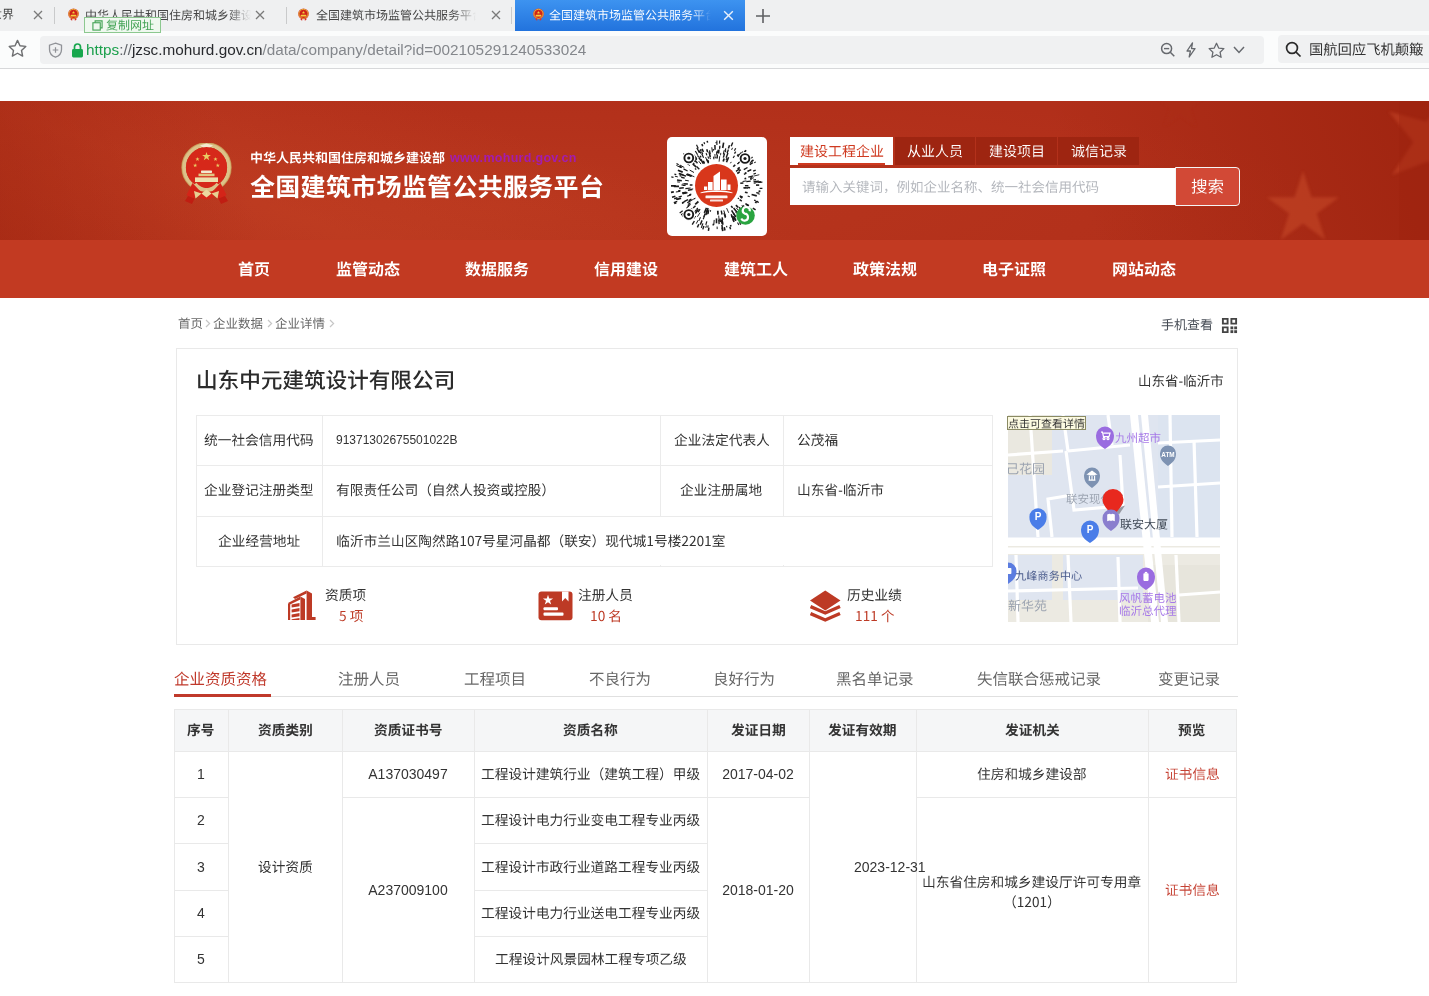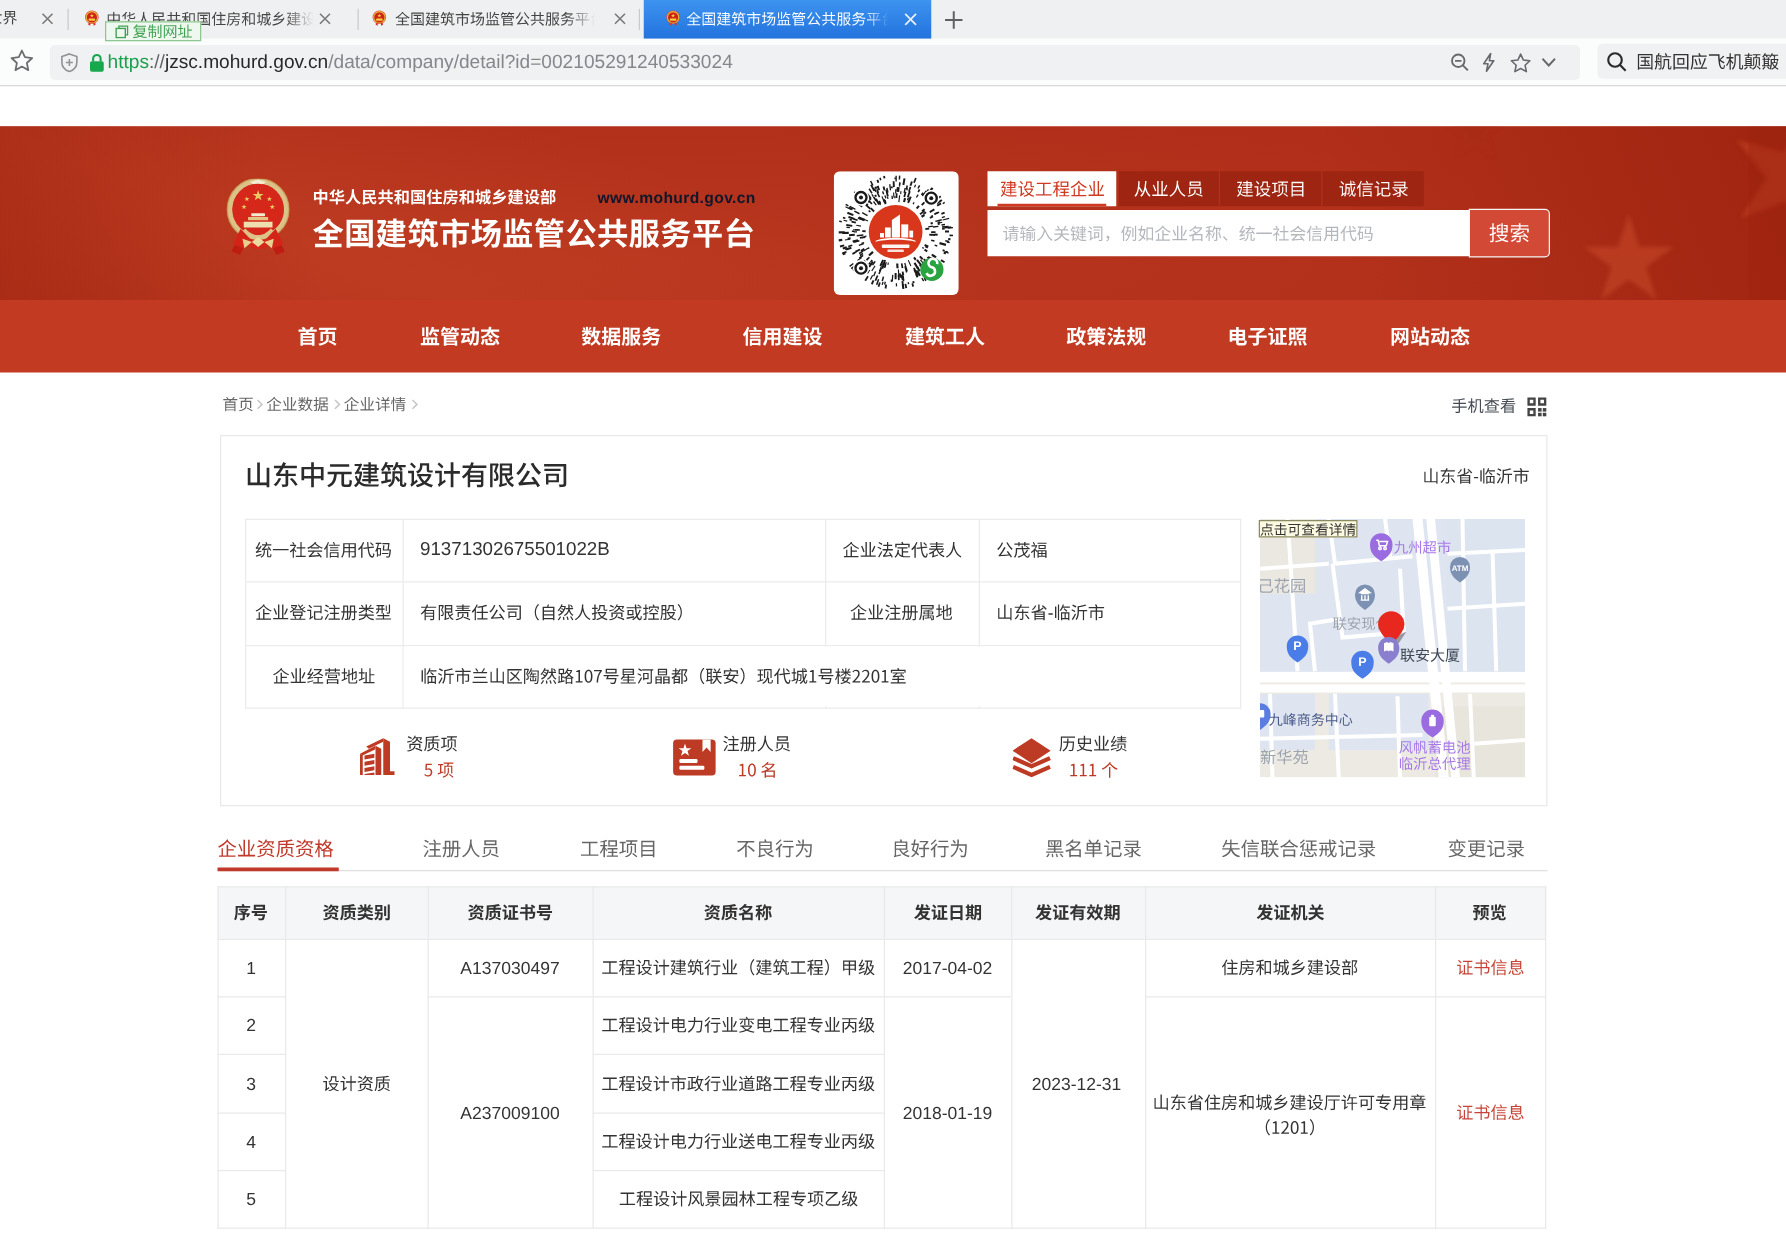--- a/index.html
+++ b/index.html
@@ -514,21 +514,21 @@
       <use href="#g44" x="700"></use>
       <use href="#g45" x="800"></use>
       <use href="#g42" x="900"></use>
       <use href="#g46" x="1000"></use>
       <use href="#g47" x="1100"></use>
       <use href="#g48" x="1200"></use>
       <use href="#g49" x="1300"></use>
       <use href="#g50" x="1400"></use>
     </svg>
   </div>
-<div style="position:absolute;left:450px;top:151.5px;font-size:0;line-height:0;"><span style="font-family:'Liberation Sans',sans-serif;font-size:12.5px;font-weight:700;color:#0f172a;letter-spacing:0.3px;line-height:12.5px;white-space:pre;display:inline-block;margin-left:28px;">www.mohurd.gov.cn</span></div>
+<div style="position:absolute;left:450px;top:151.5px;font-size:0;line-height:0;"><span style="font-family:'Liberation Sans',sans-serif;font-size:12.5px;font-weight:700;color:#a21caf;letter-spacing:0.3px;line-height:12.5px;white-space:pre;display:inline-block;">www.mohurd.gov.cn</span></div>
 <div style="position:absolute;left:250px;top:174px;font-size:0;line-height:0;">
     <svg width="354.2" height="25" viewBox="0 -88 1417 100" fill="#ffffff" xmlns="http://www.w3.org/2000/svg">
       <use href="#g51" x="0"></use>
       <use href="#g43" x="101"></use>
       <use href="#g48" x="202"></use>
       <use href="#g52" x="304"></use>
       <use href="#g53" x="405"></use>
       <use href="#g54" x="506"></use>
       <use href="#g55" x="607"></use>
       <use href="#g56" x="708"></use>
@@ -1146,21 +1146,21 @@
     <svg width="82.2" height="13.7" viewBox="0 -88 600 100" fill="#333333" xmlns="http://www.w3.org/2000/svg">
       <use href="#g64" x="0"></use>
       <use href="#g65" x="100"></use>
       <use href="#g151" x="200"></use>
       <use href="#g152" x="300"></use>
       <use href="#g150" x="400"></use>
       <use href="#g36" x="500"></use>
     </svg>
   </div>
 <div style="position:absolute;left:336px;top:414.5px;height:50.5px;display:flex;align-items:center;font-size:0;line-height:0;">
-    <span style="font-family:'Liberation Sans',sans-serif;font-size:15px;font-weight:400;color:#333;line-height:14px;white-space:pre;display:inline-block;">91371302675501022B</span>
+    <span style="font-family:'Liberation Sans',sans-serif;font-size:12px;font-weight:400;color:#333;line-height:14px;white-space:pre;display:inline-block;">91371302675501022B</span>
   </div>
 <div style="position:absolute;left:797px;top:414.5px;height:50.5px;display:flex;align-items:center;font-size:0;line-height:0;">
     <svg width="41.1" height="13.7" viewBox="0 -88 300 100" fill="#333333" xmlns="http://www.w3.org/2000/svg">
       <use href="#g21" x="0"></use>
       <use href="#g153" x="100"></use>
       <use href="#g154" x="200"></use>
     </svg>
   </div>
 <div style="position:absolute;left:336px;top:465px;height:50.5px;display:flex;align-items:center;font-size:0;line-height:0;">
     <svg width="219.2" height="13.7" viewBox="0 -88 1600 100" fill="#333333" xmlns="http://www.w3.org/2000/svg">
@@ -1738,23 +1738,23 @@
       <use href="#g253" x="1000"></use>
       <use href="#g68" x="1100"></use>
       <use href="#g260" x="1200"></use>
       <use href="#g251" x="1300"></use>
     </svg>
   </div>
 <div style="position:absolute;left:707px;top:751px;width:102px;height:46px;display:flex;align-items:center;justify-content:center;font-size:0;line-height:0;">
     <span style="font-family:'Liberation Sans',sans-serif;font-size:14px;font-weight:400;color:#333;line-height:14px;white-space:pre;display:inline-block;">2017-04-02</span>
   </div>
 <div style="position:absolute;left:707px;top:797px;width:102px;height:185px;display:flex;align-items:center;justify-content:center;font-size:0;line-height:0;">
-    <span style="font-family:'Liberation Sans',sans-serif;font-size:14px;font-weight:400;color:#333;line-height:14px;white-space:pre;display:inline-block;">2018-01-19</span>
-  </div>
-<div style="position:absolute;left:790px;top:751px;width:107px;height:231px;display:flex;align-items:center;justify-content:flex-end;font-size:0;line-height:0;">
+    <span style="font-family:'Liberation Sans',sans-serif;font-size:14px;font-weight:400;color:#333;line-height:14px;white-space:pre;display:inline-block;">2018-01-20</span>
+  </div>
+<div style="position:absolute;left:854px;top:751px;width:107px;height:231px;display:flex;align-items:center;justify-content:flex-start;font-size:0;line-height:0;">
     <span style="font-family:'Liberation Sans',sans-serif;font-size:14px;font-weight:400;color:#333;line-height:14px;white-space:pre;display:inline-block;">2023-12-31</span>
   </div>
 <div style="position:absolute;left:916px;top:751px;width:232px;height:46px;display:flex;align-items:center;justify-content:center;font-size:0;line-height:0;">
     <svg width="109.6" height="13.7" viewBox="0 -88 800 100" fill="#333333" xmlns="http://www.w3.org/2000/svg">
       <use href="#g9" x="0"></use>
       <use href="#g10" x="100"></use>
       <use href="#g7" x="200"></use>
       <use href="#g11" x="300"></use>
       <use href="#g12" x="400"></use>
       <use href="#g13" x="500"></use>

